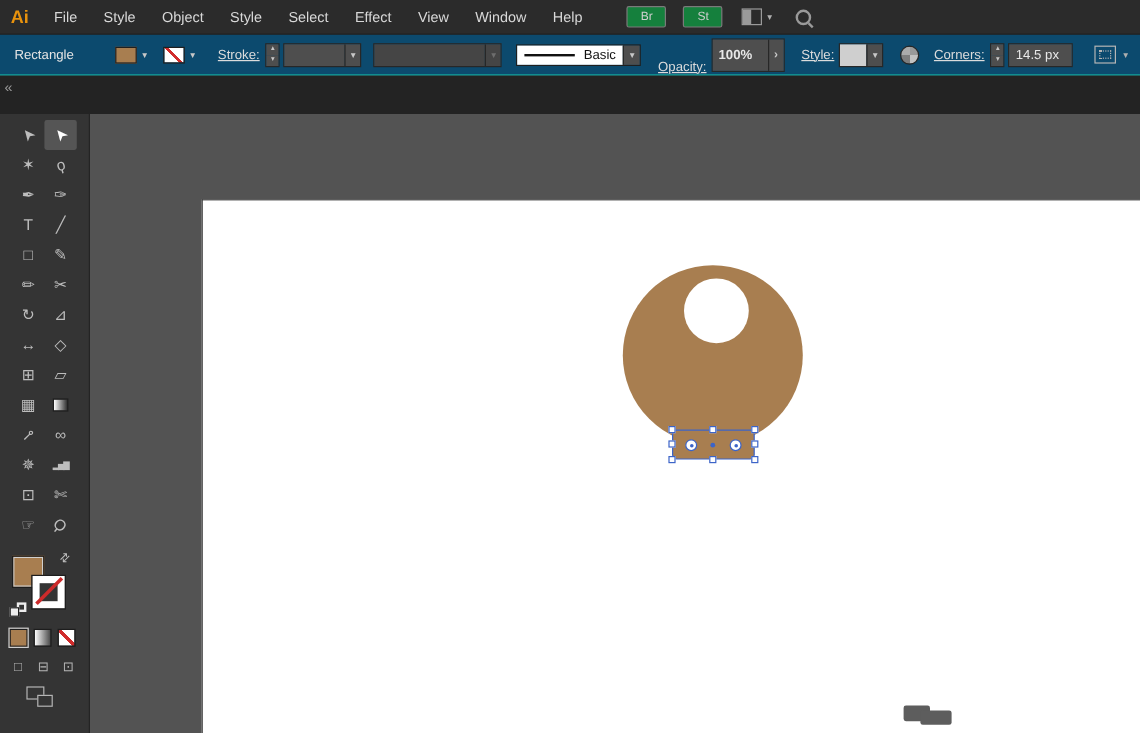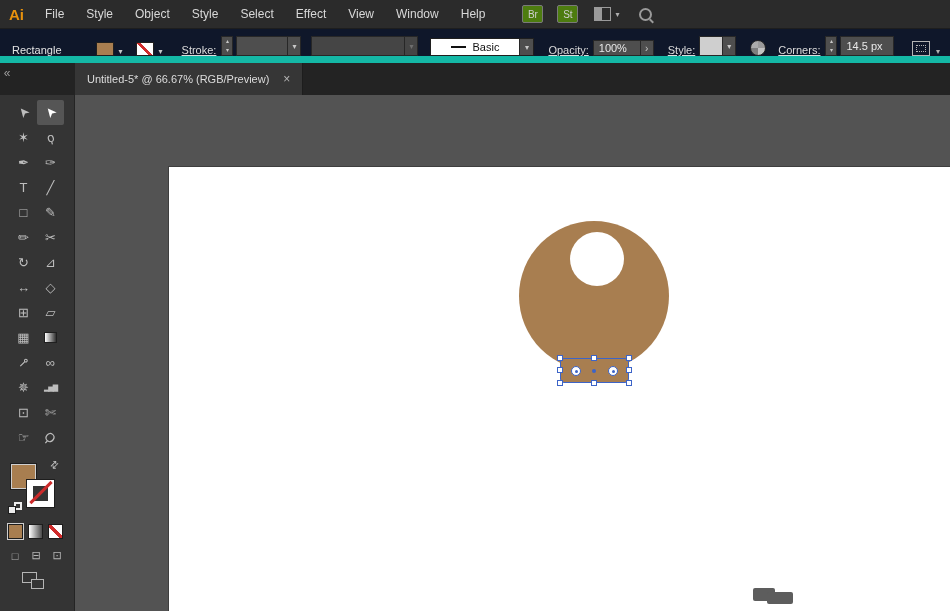--- a/index.html
+++ b/index.html
@@ -14,48 +14,48 @@
   }
   *{box-sizing:border-box;margin:0;padding:0;}
   html,body{width:950px;height:611px;overflow:hidden;}
   body{font-family:"Liberation Sans",sans-serif;background:var(--canvas);position:relative;}
 
   
   .menubar{position:absolute;left:0;top:0;width:950px;height:29px;background:var(--darkbar);display:flex;align-items:center;border-bottom:1px solid #1e1e1e;}
   .ai-logo{color:#E8920D;font-weight:bold;font-size:15px;padding:0 10px 0 9px;}
   .menu-items{display:flex;align-items:center;height:100%;}
   .menu-item{color:var(--txt);font-size:12px;padding:0 11px;line-height:29px;cursor:default;text-align:center;}
-  .badge{margin-left:14px;width:21px;height:18px;background:#4d7c0f;border:1px solid #7A7A7A;border-radius:2px;color:#CFCFCF;font-size:10px;display:flex;align-items:center;justify-content:center;}
+  .badge{margin-left:14px;width:33px;height:18px;background:#15803d;border:1px solid #7A7A7A;border-radius:2px;color:#CFCFCF;font-size:10px;display:flex;align-items:center;justify-content:center;}
   .badge.first{margin-left:26px;}
   .ws-icon{margin-left:16px;width:17px;height:14px;border:1px solid #9A9A9A;position:relative;}
   .ws-icon::before{content:"";position:absolute;left:0;top:0;width:7px;height:12px;background:#9A9A9A;}
   .mb-chev{color:#AFAFAF;font-size:8px;margin-left:4px;}
   .search-ring{margin-left:20px;width:13px;height:13px;border:2px solid #9A9A9A;border-radius:50%;position:relative;}
   .search-ring::after{content:"";position:absolute;right:-4px;bottom:-3px;width:5px;height:2px;background:#9A9A9A;transform:rotate(45deg);}
 
   
-  .controlbar{position:absolute;left:0;top:29px;width:950px;height:34px;background:#0f172a;border-bottom:7px solid #14b8a6;display:flex;align-items:flex-end;font-size:11px;color:var(--txt);}
+  .controlbar{position:absolute;left:0;top:29px;width:950px;height:34px;background:#0c4a6e;border-bottom:1px solid #14b8a6;display:flex;align-items:center;font-size:11px;color:var(--txt);}
   .sel-type{margin-left:12px;color:#E4E4E4;}
   .cswatch{width:18px;height:14px;border:1px solid #1F1F1F;background:var(--tan);margin-left:34px;}
   .cswatch.none{background:linear-gradient(45deg,#fff 42%,#D02B2B 42%,#D02B2B 56%,#fff 56%);margin-left:10px;}
   .chev{color:#C8C8C8;font-size:8px;margin-left:2px;width:10px;text-align:center;}
   .linklbl{margin-left:16px;text-decoration:underline;color:#DCDCDC;}
   .stepper{display:flex;flex-direction:column;margin-left:5px;width:12px;height:20px;border:1px solid var(--fieldborder);}
   .stepper span{flex:1;background:var(--field);color:#C8C8C8;font-size:6px;line-height:9px;text-align:center;}
   .combo{display:flex;height:20px;margin-left:3px;border:1px solid var(--fieldborder);}
   .combo .val{background:var(--field);min-width:50px;padding:0 5px;display:flex;align-items:center;color:#E8E8E8;}
   .combo .arr{width:13px;background:var(--field);border-left:1px solid var(--fieldborder);display:flex;align-items:center;justify-content:center;color:#C8C8C8;font-size:8px;}
   .combo.disabled .val{background:#454545;min-width:92px;}
   .combo.disabled .arr{background:#454545;color:#6E6E6E;}
   .brushcombo{display:flex;height:18px;margin-left:12px;border:1px solid #1f1f1f;}
-  .brush-face{width:88px;background:#fff;display:flex;align-items:center;padding:0 20px;gap:7px;}
+  .brush-face{width:88px;background:#fff;display:flex;align-items:center;padding:0 6px;gap:7px;}
   .brush-line{width:42px;height:2px;background:#111;}
   .brush-name{color:#111;font-size:11px;}
   .brush-arr{width:14px;background:var(--field);border-left:1px solid var(--fieldborder);display:flex;align-items:center;justify-content:center;color:#C8C8C8;font-size:8px;}
-  .opac-field{display:flex;height:16px;margin-left:4px;border:1px solid var(--fieldborder);}
+  .opac-field{display:flex;height:28px;margin-left:4px;border:1px solid var(--fieldborder);font-weight:bold;}
   .opac-field .val{background:var(--field);width:46px;padding:0 5px;display:flex;align-items:center;color:#E8E8E8;}
   .opac-field .parr{width:13px;background:var(--field);border-left:1px solid var(--fieldborder);display:flex;align-items:center;justify-content:center;color:#C8C8C8;font-size:10px;}
   .stylecombo{display:flex;height:20px;margin-left:4px;border:1px solid var(--fieldborder);}
   .stylecombo .sw{width:22px;background:#CFCFCF;}
   .stylecombo .arr{width:13px;background:var(--field);border-left:1px solid var(--fieldborder);display:flex;align-items:center;justify-content:center;color:#C8C8C8;font-size:8px;}
   .recolor{width:16px;height:16px;border-radius:50%;margin-left:14px;background:conic-gradient(#9a9a9a 0 90deg,#c2c2c2 0 180deg,#7e7e7e 0 270deg,#ababab 0 360deg);border:1px solid #262626;}
   .corner-field{display:flex;height:20px;margin-left:3px;border:1px solid var(--fieldborder);}
   .corner-field .val{background:var(--field);width:52px;padding:0 5px;display:flex;align-items:center;color:#E8E8E8;}
   .ab-icon{margin-left:auto;margin-right:6px;width:18px;height:15px;border:1px solid #B5B5B5;position:relative;}
   .ab-icon::before{content:"";position:absolute;left:3px;top:3px;right:3px;bottom:3px;border:1px dotted #B5B5B5;}
@@ -180,24 +180,20 @@
   <span class="corner-field">
     <span class="val">14.5 px</span>
   </span>
 
   <span class="ab-icon"></span>
   <span class="ab-chev">▾</span>
 </div>
 
 <div class="tabstrip">
   <span class="collapse">«</span>
-  <div class="doc-tab">
-    <span class="title">Untitled-5* @ 66.67% (RGB/Preview)</span>
-    <span class="close">×</span>
-  </div>
 </div>
 
 <div class="toolpanel">
   <div class="tool-grid">
       <div class="tool">
         <span class="glyph" style="transform: rotate(-130deg);">➤</span>
       </div>
       <div class="tool selected">
         <span class="glyph" style="transform: rotate(-130deg); color: rgb(255, 255, 255);">➤</span>
       </div>

